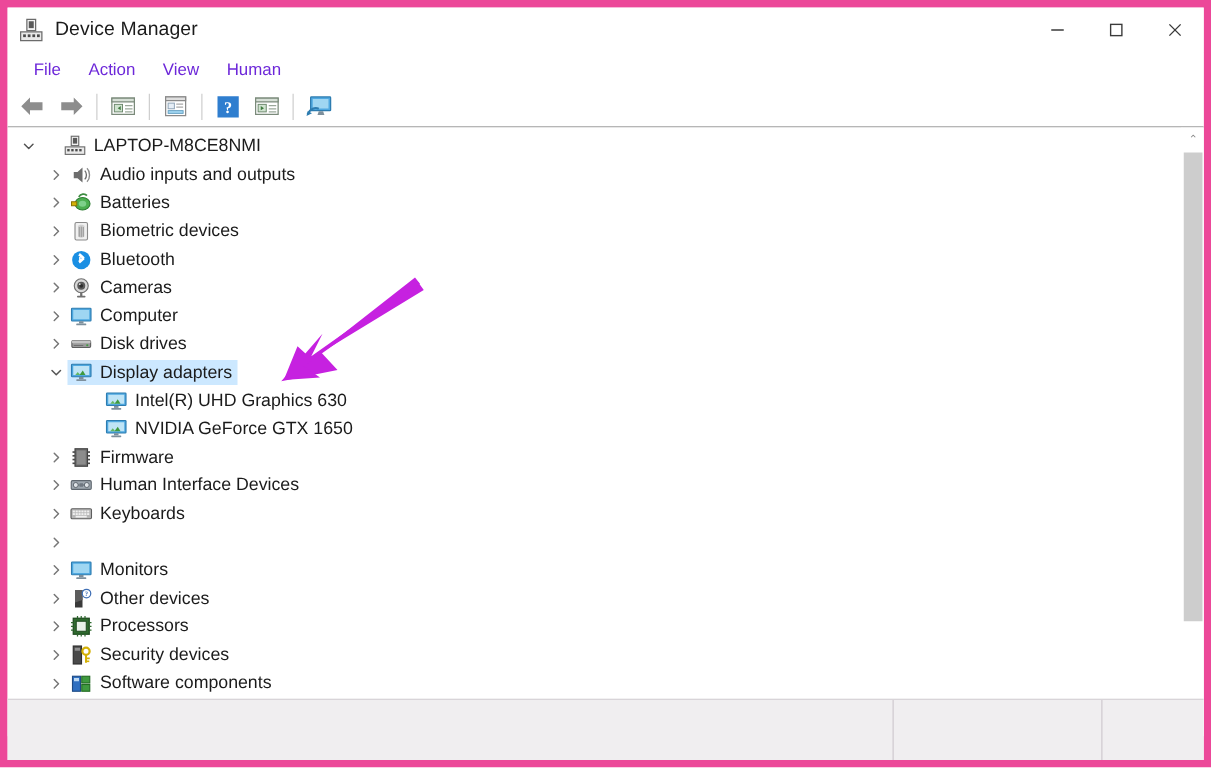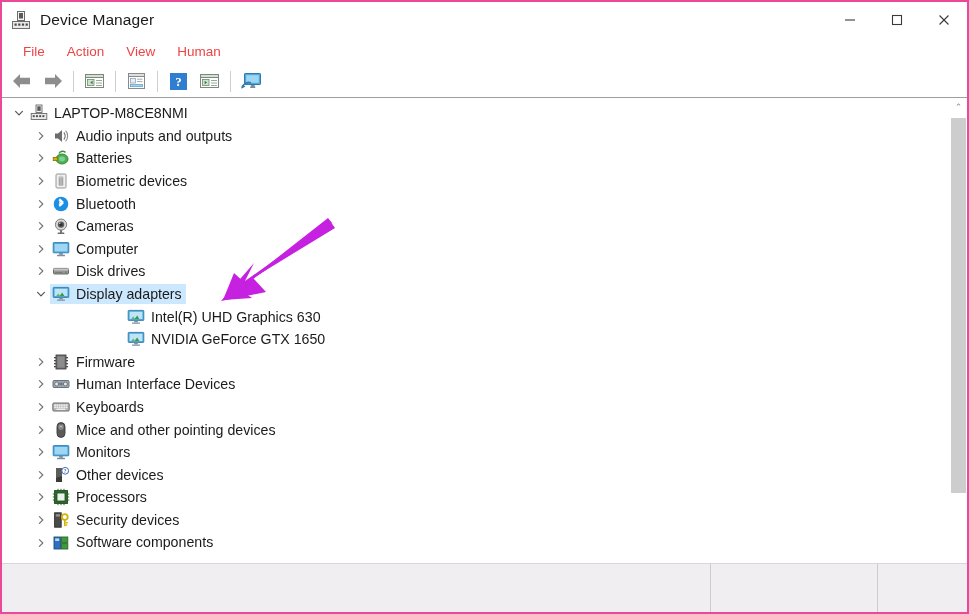--- a/index.html
+++ b/index.html
@@ -8,21 +8,21 @@
     background: #ffffff;
   }
   body {
     font-family: "Liberation Sans", sans-serif;
   }
   #window {
     position: relative;
     width: 969px;
     height: 614px;
     box-sizing: border-box;
-    border: 2px solid #ec4899;
+    border: 6px solid #ec4899;
     background: #ffffff;
     overflow: hidden;
   }
 
   
   .titlebar {
     position: relative;
     height: 36px;
     background: #ffffff;
     display: flex;
@@ -63,21 +63,21 @@
   }
 
   
   .menubar {
     height: 27px;
     display: flex;
     align-items: center;
     padding-left: 10px;
     background: #ffffff;
     font-size: 13.5px;
-    color: #ef4444;
+    color: #6d28d9;
   }
   .menu-item {
     padding: 3px 11px;
     cursor: default;
   }
 
   
   .toolbar {
     height: 32px;
     display: flex;
@@ -144,23 +144,23 @@
     width: 21px;
     flex: 0 0 21px;
     display: flex;
     align-items: center;
     justify-content: center;
     margin-right: 5px;
   }
   .lbl { line-height: 1; }
 
   
-  .lvl0 { padding-left: 8px; }
+  .lvl0 { padding-left: 8px; gap: 17px; }
   .lvl1 { padding-left: 30px; }
-  .lvl2 { padding-left: 105px; }
+  .lvl2 { padding-left: 58px; }
 
   
   .vscroll {
     width: 17px;
     flex: 0 0 17px;
     background: #ffffff;
     border-left: 1px solid #ffffff;
     position: relative;
   }
   .sb-arrow {
@@ -595,31 +595,20 @@
             </span>
             <span class="lbl">Keyboards</span>
           </span>
         </div>
         <div class="row lvl1">
           <span class="chev">
             <svg width="10" height="10" viewBox="0 0 10 10">
               <path d="M3.4 1.6 L6.8 5 L3.4 8.4" fill="none" stroke="#777" stroke-width="1.2" stroke-linecap="round" stroke-linejoin="round"></path>
             </svg>
           </span>
-          <span class="row-label-wrap">
-            <span class="ico">
-              <svg width="18" height="18" viewBox="0 0 18 18">
-        <rect x="5" y="1.6" width="8" height="14.8" rx="4" fill="#5a5a5a" stroke="#3a3a3a" stroke-width="0.9"></rect>
-        <rect x="6.4" y="3" width="5.2" height="6" rx="2.4" fill="#8f8f8f"></rect>
-        <line x1="9" y1="3" x2="9" y2="7.6" stroke="#3a3a3a" stroke-width="0.8"></line>
-        <rect x="8.3" y="4.2" width="1.4" height="2.6" rx="0.7" fill="#d8d8d8"></rect>
-      </svg>
-            </span>
-            <span class="lbl">Mice and other pointing devices</span>
-          </span>
         </div>
         <div class="row lvl1">
           <span class="chev">
             <svg width="10" height="10" viewBox="0 0 10 10">
               <path d="M3.4 1.6 L6.8 5 L3.4 8.4" fill="none" stroke="#777" stroke-width="1.2" stroke-linecap="round" stroke-linejoin="round"></path>
             </svg>
           </span>
           <span class="row-label-wrap">
             <span class="ico">
               <svg width="18" height="18" viewBox="0 0 18 18">

